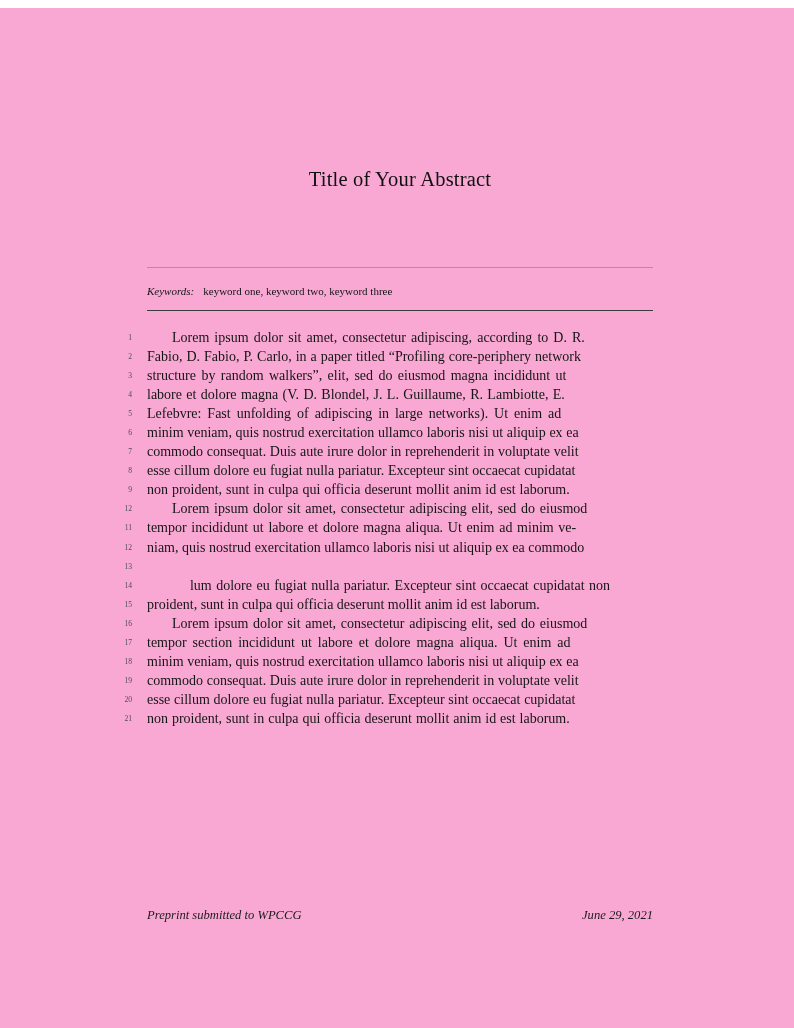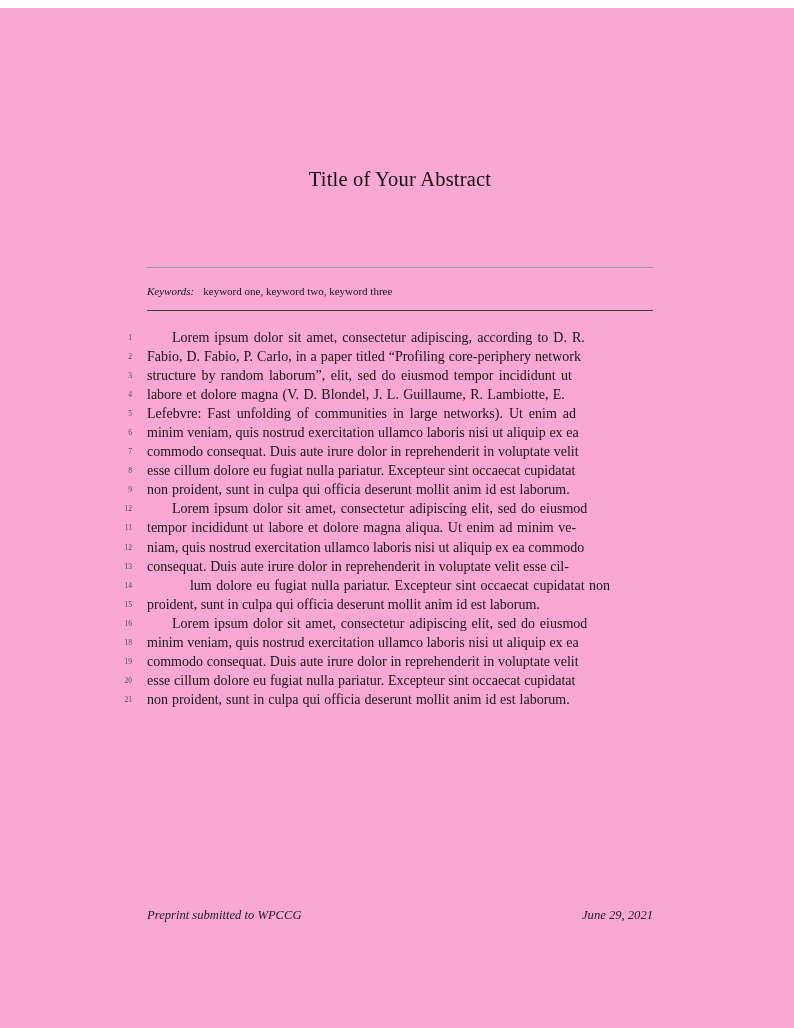--- a/index.html
+++ b/index.html
@@ -161,29 +161,29 @@
       <div class="line">
         <span class="line-no">1</span>
         <span class="line-text j" style="word-spacing: 1.55px;"><span class="indent"></span><span>Lorem ipsum dolor sit amet, consectetur adipiscing, according to D. R.</span></span>
       </div>
       <div class="line">
         <span class="line-no">2</span>
         <span class="line-text j" style="word-spacing: 0.5px;">Fabio, D. Fabio, P. Carlo, in a paper titled “Profiling core-periphery network</span>
       </div>
       <div class="line">
         <span class="line-no">3</span>
-        <span class="line-text j" style="word-spacing: 1.9px;">structure by random laborum”, elit, sed do eiusmod tempor incididunt ut</span>
+        <span class="line-text j" style="word-spacing: 1.9px;">structure by random walkers”, elit, sed do eiusmod magna incididunt ut</span>
       </div>
       <div class="line">
         <span class="line-no">4</span>
         <span class="line-text j" style="word-spacing: 0.85px;">labore et dolore magna (V. D. Blondel, J. L. Guillaume, R. Lambiotte, E.</span>
       </div>
       <div class="line">
         <span class="line-no">5</span>
-        <span class="line-text j" style="word-spacing: 2.45px;">Lefebvre: Fast unfolding of communities in large networks). Ut enim ad</span>
+        <span class="line-text j" style="word-spacing: 2.45px;">Lefebvre: Fast unfolding of adipiscing in large networks). Ut enim ad</span>
       </div>
       <div class="line">
         <span class="line-no">6</span>
         <span class="line-text j" style="word-spacing: 0.15px;">minim veniam, quis nostrud exercitation ullamco laboris nisi ut aliquip ex ea</span>
       </div>
       <div class="line">
         <span class="line-no">7</span>
         <span class="line-text j" style="word-spacing: 0.2px;">commodo consequat. Duis aute irure dolor in reprehenderit in voluptate velit</span>
       </div>
       <div class="line">
@@ -201,33 +201,36 @@
       <div class="line">
         <span class="line-no">11</span>
         <span class="line-text j" style="word-spacing: 1.2px;">tempor incididunt ut labore et dolore magna aliqua. Ut enim ad minim ve-</span>
       </div>
       <div class="line">
         <span class="line-no">12</span>
         <span class="line-text j" style="word-spacing: 0.1px;">niam, quis nostrud exercitation ullamco laboris nisi ut aliquip ex ea commodo</span>
       </div>
       <div class="line">
         <span class="line-no">13</span>
-        <span class="line-text j" style="word-spacing: 0.25px;">consequat. Duis aute irure dolor in reprehenderit in voluptate velit esse cil-</span>
       </div>
       <div class="line">
         <span class="line-no">14</span>
         <span class="line-text j" style="word-spacing: 1px; text-align: center;">lum dolore eu fugiat nulla pariatur. Excepteur sint occaecat cupidatat non</span>
       </div>
       <div class="line">
         <span class="line-no">15</span>
         <span class="line-text j">proident, sunt in culpa qui officia deserunt mollit anim id est laborum.</span>
       </div>
       <div class="line">
         <span class="line-no">16</span>
         <span class="line-text j" style="word-spacing: 1.25px;"><span class="indent"></span><span>Lorem ipsum dolor sit amet, consectetur adipiscing elit, sed do eiusmod</span></span>
+      </div>
+      <div class="line">
+        <span class="line-no">17</span>
+        <span class="line-text j" style="word-spacing: 2.45px;">tempor section incididunt ut labore et dolore magna aliqua. Ut enim ad</span>
       </div>
       <div class="line">
         <span class="line-no">18</span>
         <span class="line-text j" style="word-spacing: 0.15px;">minim veniam, quis nostrud exercitation ullamco laboris nisi ut aliquip ex ea</span>
       </div>
       <div class="line">
         <span class="line-no">19</span>
         <span class="line-text j" style="word-spacing: 0.2px;">commodo consequat. Duis aute irure dolor in reprehenderit in voluptate velit</span>
       </div>
       <div class="line">

